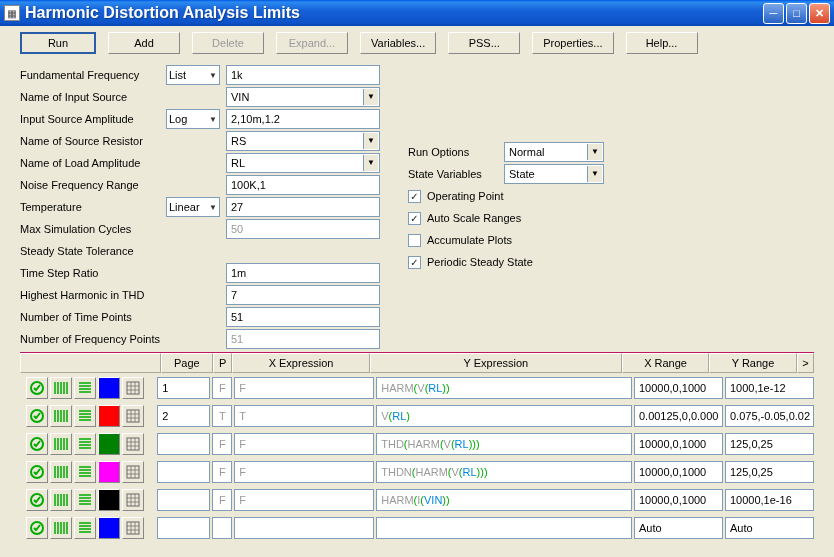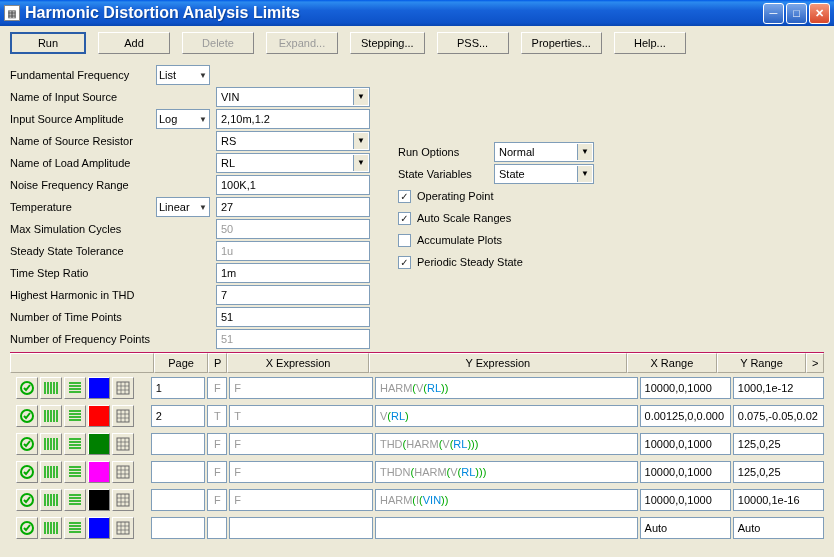--- a/index.html
+++ b/index.html
@@ -4,21 +4,21 @@
 <style>
 *{box-sizing:border-box;margin:0;padding:0;font-family:Tahoma,Arial,sans-serif;font-size:11px}
 body{background:#ece9d8;width:834px;height:557px;overflow:hidden}
 .titlebar{height:26px;background:linear-gradient(to bottom,#0058e6 0%,#2b8aef 8%,#1661d8 40%,#0d52c8 88%,#0846b0 100%);display:flex;align-items:center;padding:0 4px;color:#fff}
 .titlebar .ticon{width:16px;height:16px;background:#fff;border:1px solid #888;margin-right:5px;display:flex;align-items:center;justify-content:center;font-size:10px;color:#444}
 .titlebar .ttxt{flex:1;font-weight:bold;font-size:16px;text-shadow:1px 1px 1px rgba(0,0,0,.3)}
 .winbtns{display:flex;gap:2px}
 .winbtn{width:21px;height:21px;border:1px solid #fff;border-radius:3px;display:flex;align-items:center;justify-content:center;color:#fff;font-weight:bold;font-size:11px}
 .wb-min,.wb-max{background:linear-gradient(to bottom,#7ba7e8,#2862c4)}
 .wb-close{background:linear-gradient(to bottom,#f5987a,#d9482b)}
-.content{padding:6px 10px}
+.content{padding:6px 20px}
 .topbtns{display:flex;gap:12px;margin-bottom:10px;flex-wrap:wrap}
 .btn{height:22px;padding:0 10px;background:#ece9d8;border:1px solid #888;border-top-color:#fff;border-left-color:#fff;min-width:72px;text-align:center;line-height:20px;cursor:pointer}
 .btn.primary{border:2px solid #2a5da8;background:#ece9d8;font-weight:normal;min-width:76px;line-height:18px}
 .btn.dis{color:#9a9a9a}
 .grid2{display:grid;grid-template-columns:360px 340px;gap:4px 28px;align-items:center}
 .row{display:flex;align-items:center;gap:6px;height:22px}
 .lab{width:140px}
 .sel{height:20px;width:54px;border:1px solid #7f9db9;background:#fff;padding:0 2px;display:flex;align-items:center;justify-content:space-between}
 .sel .arr{font-size:8px;color:#333}
 .inp{height:20px;border:1px solid #7f9db9;background:#fff;padding:0 4px;flex:1;line-height:18px}
@@ -59,34 +59,35 @@
     <div class="winbtn wb-close">✕</div>
   </div>
 </div>
 
 <div class="content">
   <div class="topbtns">
     <div class="btn primary">Run</div>
     <div class="btn">Add</div>
     <div class="btn dis">Delete</div>
     <div class="btn dis">Expand...</div>
-    <div class="btn">Stepping...</div>
+    <div class="btn">Variables...</div>
     <div class="btn">PSS...</div>
     <div class="btn">Properties...</div>
     <div class="btn">Help...</div>
   </div>
 
   <div class="grid2">
     <div class="leftcol">
       <div class="row">
           <span class="lab">Fundamental Frequency</span>
           <div class="sel">
             <span>List</span>
             <span class="arr">▼</span>
           </div>
+          <div class="inp">1k</div>
         </div>
       <div class="row">
           <span class="lab">Name of Input Source</span>
           <div style="width:54px"></div>
           <div class="inp wsel">
             <span>VIN</span>
             <span class="arr">▼</span>
           </div>
         </div>
       <div class="row">
@@ -127,21 +128,20 @@
           <div class="inp">27</div>
         </div>
       <div class="row">
           <span class="lab">Max Simulation Cycles</span>
           <div style="width:54px"></div>
           <div class="inp dis-input">50</div>
         </div>
       <div class="row">
           <span class="lab">Steady State Tolerance</span>
           <div style="width:54px"></div>
-          <div class="inp dis-input">1u</div>
         </div>
       <div class="row">
           <span class="lab">Time Step Ratio</span>
           <div style="width:54px"></div>
           <div class="inp">1m</div>
         </div>
       <div class="row">
           <span class="lab">Highest Harmonic in THD</span>
           <div style="width:54px"></div>
           <div class="inp">7</div>

